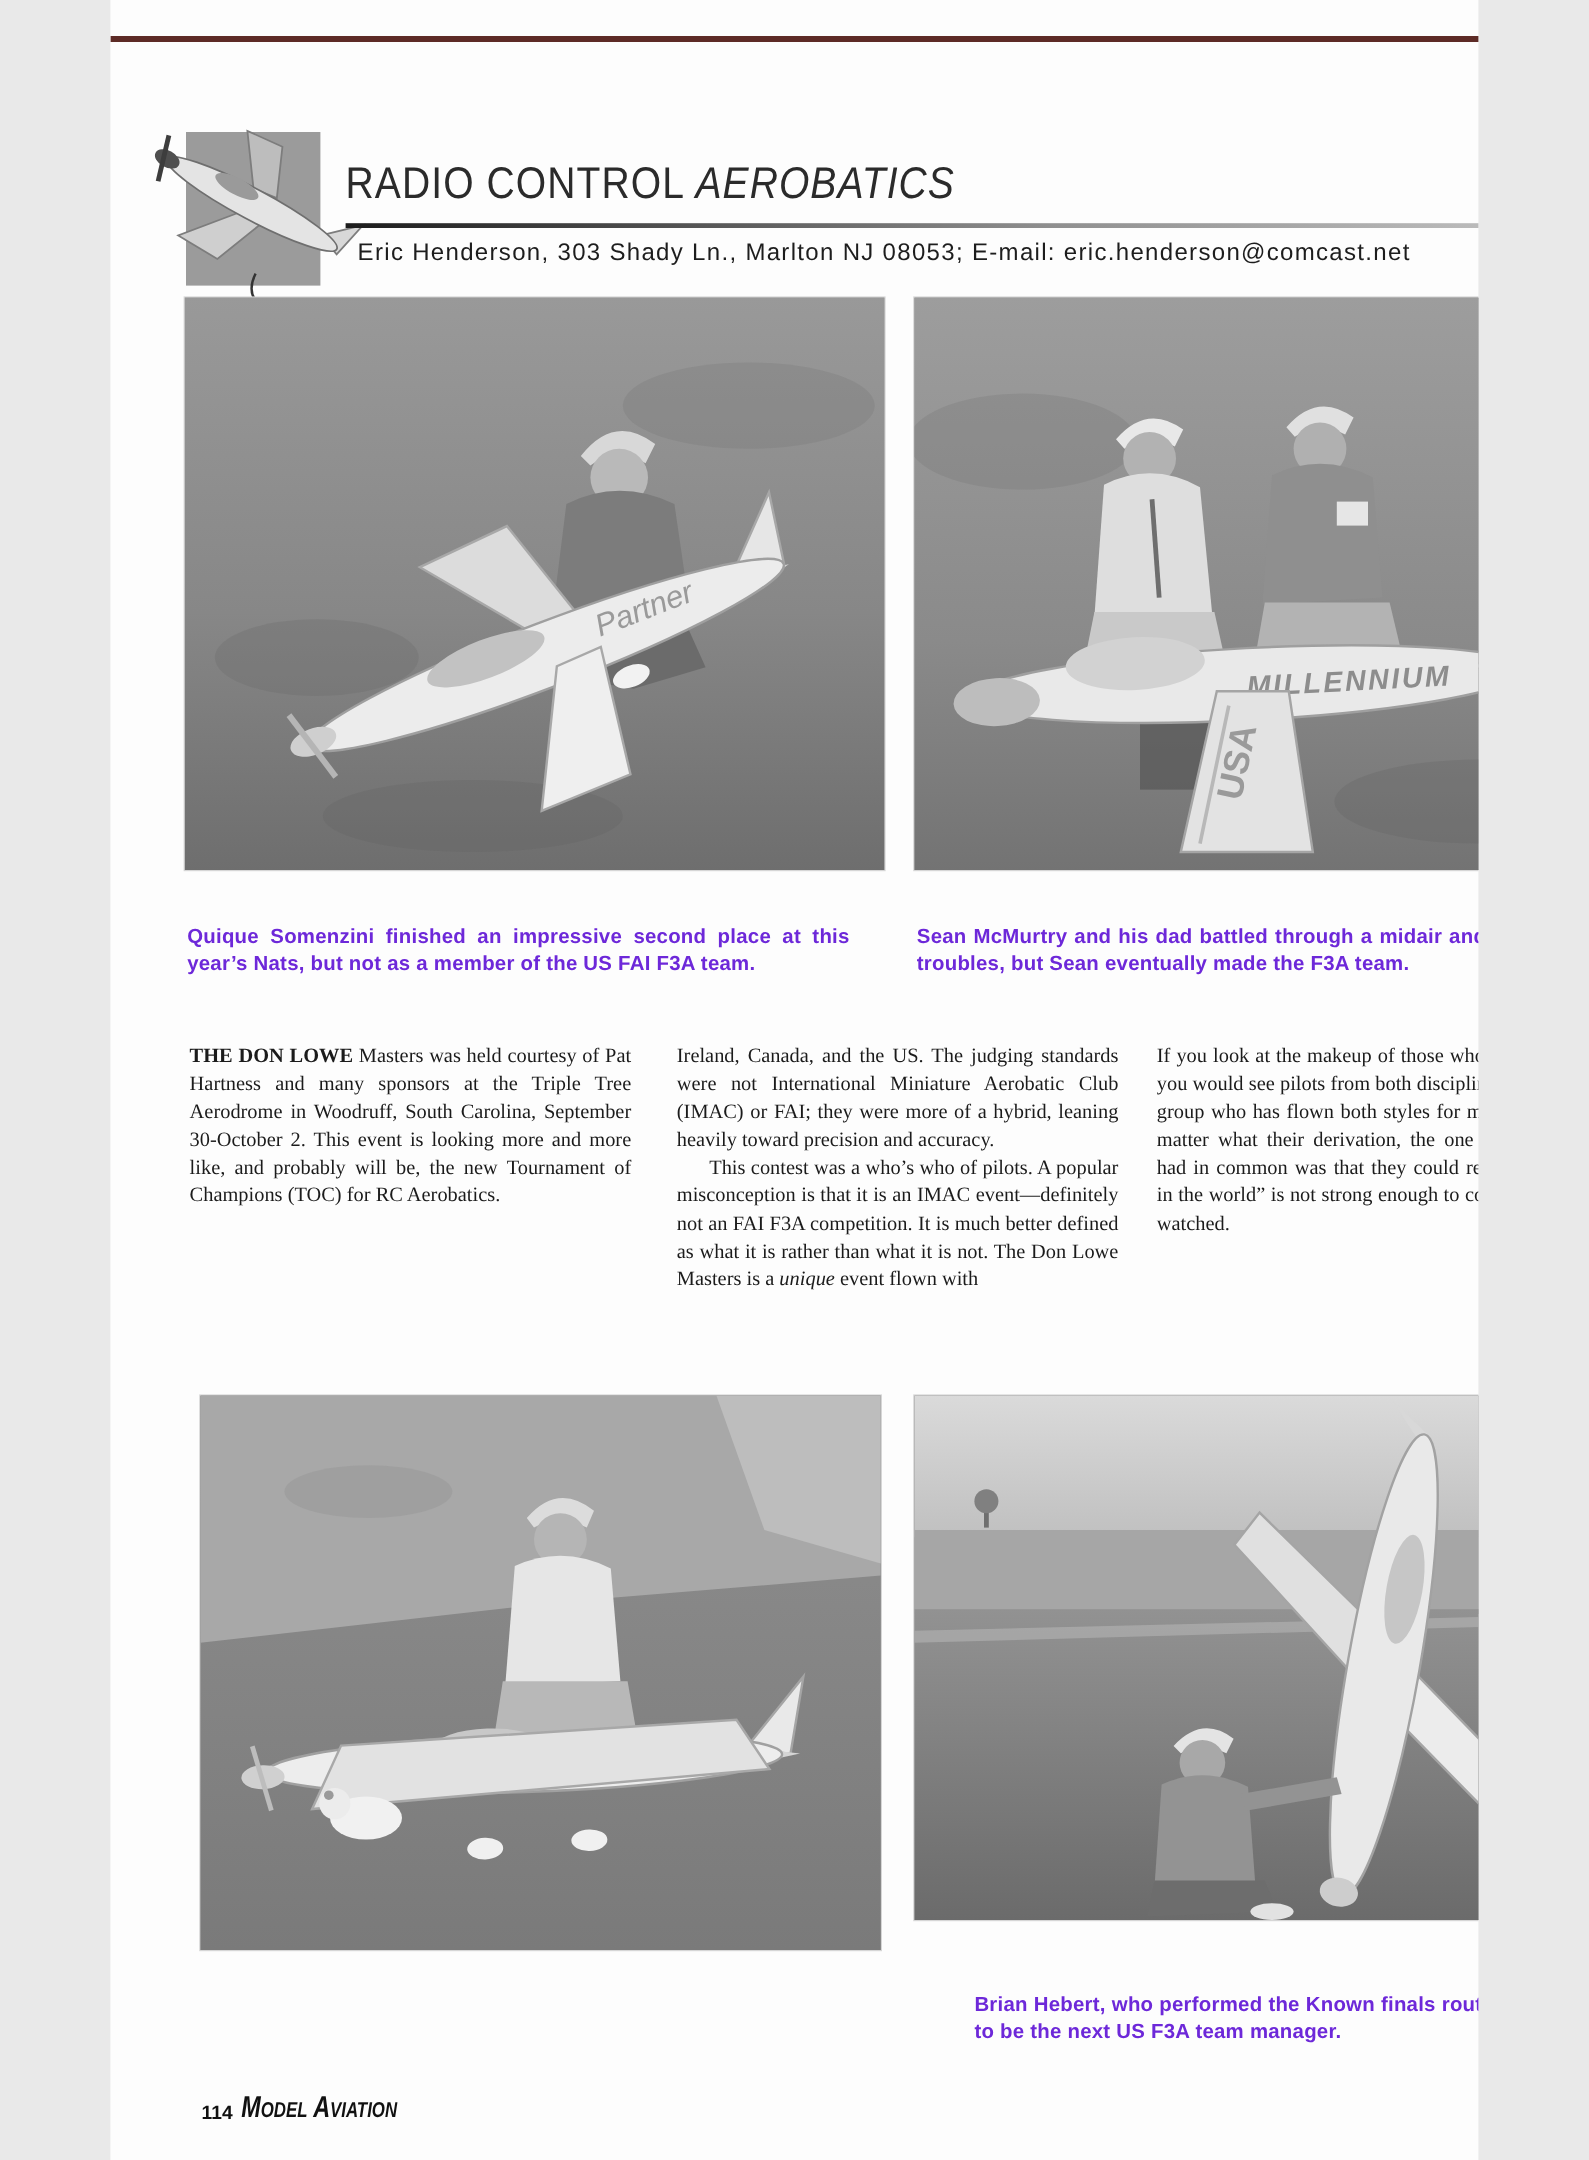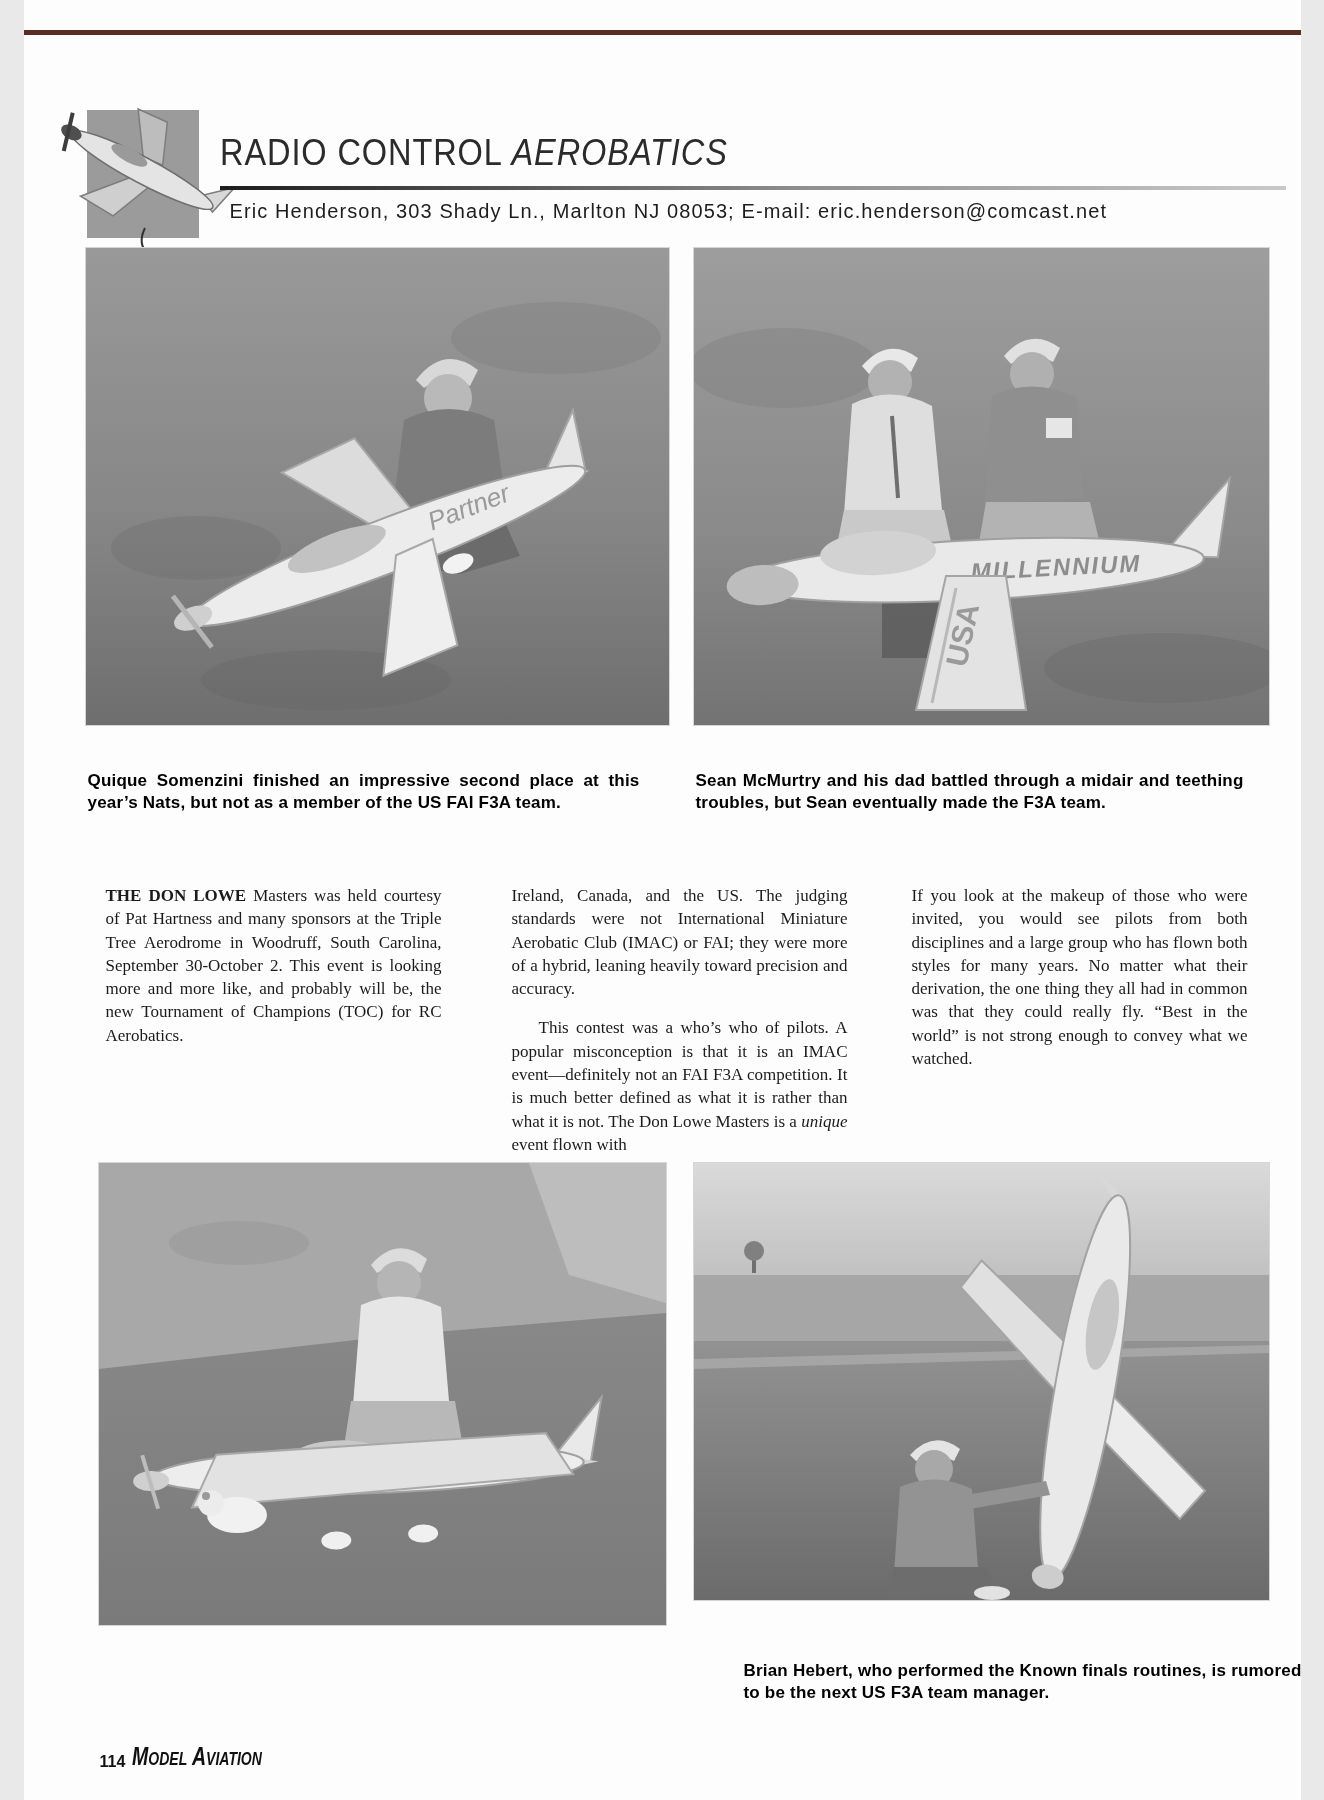--- a/index.html
+++ b/index.html
@@ -1,45 +1,45 @@
 <!DOCTYPE html>
 <html><head>
 <meta charset="utf-8">
 <style>
   html,body{margin:0;padding:0;background:#e9e9e9;}
-  .page{position:relative;width:1277px;height:1800px;background:#fdfdfd;margin:0 auto;overflow:hidden;
+  .page{position:relative;width:1140px;height:1800px;background:#fdfdfd;margin:0 auto;overflow:hidden;
         font-family:"Liberation Sans",sans-serif;}
   .top-rule{position:absolute;left:0;top:30px;width:1324px;height:5px;background:#5d2b26;}
   
   .logo-box{position:absolute;left:63px;top:110px;width:112px;height:128px;background:#9b9b9b;}
   .logo-plane{position:absolute;left:18px;top:90px;width:205px;height:170px;}
   .col-title{position:absolute;left:196px;top:134px;margin:0;font-weight:400;font-size:37px;line-height:1;
              color:#2b2b2b;letter-spacing:1px;white-space:nowrap;transform:scaleX(.88);transform-origin:left top;}
   .col-title i{font-style:italic;}
   .title-rule{position:absolute;left:196px;top:186px;width:1066px;height:4px;
               background:linear-gradient(to right,#1c1c1c,#8f8f8f 55%,#c9c9c9);}
   .byline{position:absolute;left:206px;top:200px;font-size:20px;color:#1d1d1d;letter-spacing:1.1px;white-space:nowrap;}
   
   .photo{position:absolute;box-shadow:0 0 0 1px #d6d6d6;background:#8f8f8f;}
   .photo svg{display:block;width:100%;height:100%;}
   .ph-tl{left:62px;top:248px;width:583px;height:477px;}
   .ph-tr{left:670px;top:248px;width:575px;height:477px;}
   .ph-bl{left:75px;top:1163px;width:567px;height:462px;}
   .ph-br{left:670px;top:1163px;width:575px;height:437px;}
   
   .caption{position:absolute;font-weight:700;font-size:17px;line-height:1.32;text-align:justify;
-           color:#000000;letter-spacing:.2px;}
+           color:#6d28d9;letter-spacing:.2px;}
   .cap-tl{left:64px;top:770px;width:552px;}
   .cap-tr{left:672px;top:770px;width:548px;}
   .cap-bl{left:77px;top:1662px;width:562px;}
   .cap-br{left:672px;top:1660px;width:558px;margin-left:48px;}
   
   .col{position:absolute;top:868px;width:368px;font-family:"Liberation Serif",serif;font-size:17px;
        line-height:1.37;text-align:justify;color:#1b1b1b;}
-  .col p{margin:16px;}
+  .col p{margin:0;}
   .col p + p{text-indent:27px;}
   .col .lead{font-weight:700;}
   .c1{left:66px;}.c2{left:472px;}.c3{left:872px;}
   
   .footer{position:absolute;left:76px;top:1742px;color:#111;white-space:nowrap;}
   .footer .num{font-weight:700;font-size:16px;vertical-align:bottom;}
   .footer .mag{display:inline-block;font-style:italic;font-weight:700;font-variant:small-caps;
                font-size:25px;transform:scaleX(.78);transform-origin:left bottom;margin-left:7px;
                vertical-align:bottom;}
   .plane-label{font-style:italic;fill:#9a9a9a;}

